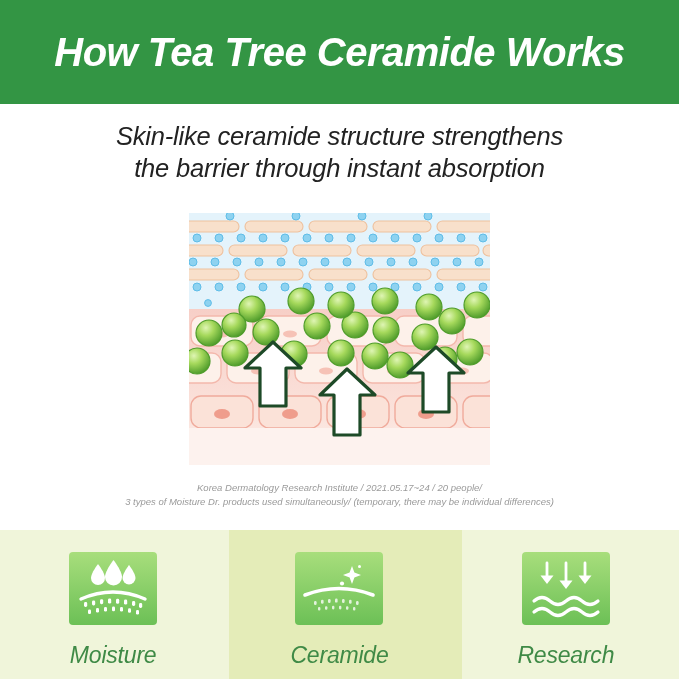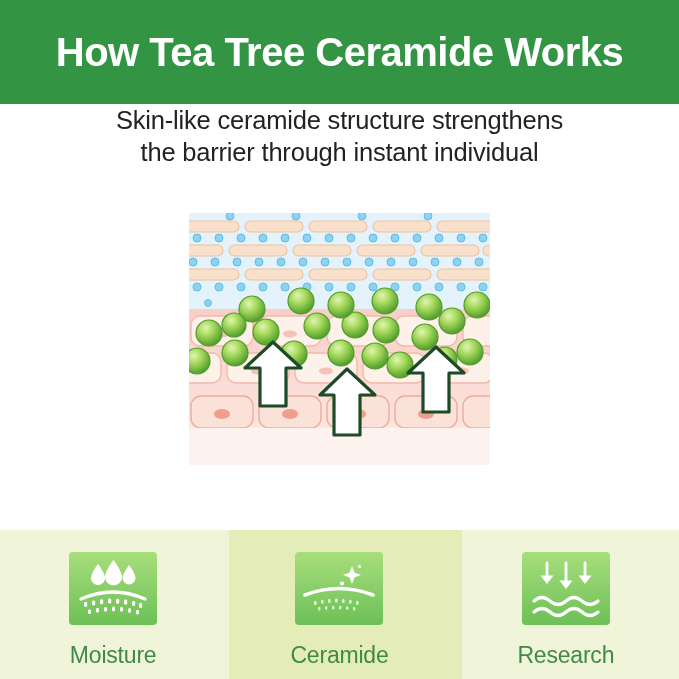--- a/index.html
+++ b/index.html
@@ -3,42 +3,42 @@
 <meta charset="utf-8">
 <style>
   html,body{margin:0;padding:0;}
   body{
     width:679px;height:679px;
     background:#ffffff;
     font-family:"Liberation Sans", sans-serif;
     overflow:hidden;
     position:relative;
   }
-  .page{position:relative;width:679px;height:679px;}
+  .page{position:relative;width:679px;height:679px;font-style:italic;}
 
   
   .header{
     position:absolute;left:0;top:0;width:679px;height:104px;
     background:#339544;
     display:flex;align-items:center;justify-content:center;
   }
   .header-title{
     color:#ffffff;
     font-size:40px;
     font-weight:bold;
     letter-spacing:-0.5px;
     text-align:center;
     line-height:1;
     font-family:"Liberation Sans", sans-serif;
   }
 
   
   .subtitle-wrap{
     position:absolute;left:0;top:104px;width:679px;height:96px;
-    display:flex;flex-direction:column;align-items:center;justify-content:flex-start;
+    display:flex;flex-direction:column;align-items:center;justify-content:center;
   }
   .subtitle-line{
     color:#222222;
     font-size:25.5px;
     line-height:32px;
     text-align:center;
     font-weight:normal;
     letter-spacing:-0.2px;
   }
 
@@ -96,21 +96,21 @@
 <body>
 
 <div class="page">
 
   <div class="header">
     <div class="header-title">How Tea Tree Ceramide Works</div>
   </div>
 
   <div class="subtitle-wrap">
     <div class="subtitle-line">Skin-like ceramide structure strengthens</div>
-    <div class="subtitle-line">the barrier through instant individual</div>
+    <div class="subtitle-line">the barrier through instant absorption</div>
   </div>
 
   <div class="diagram">
     <svg width="301" height="252" viewBox="0 0 301 252" xmlns="http://www.w3.org/2000/svg">
       <defs>
         <radialGradient id="sphereGrad" cx="38%" cy="30%" r="72%">
           <stop offset="0%" stop-color="#dff5b4"></stop>
           <stop offset="42%" stop-color="#a6d95c"></stop>
           <stop offset="100%" stop-color="#4d9b2a"></stop>
         </radialGradient>
@@ -282,20 +282,24 @@
       </g>
 
       <g fill="#ffffff" stroke="#1d4a27" stroke-width="3.2" stroke-linejoin="round">
         <path d="M56 155 L84 129 L112 155 L97 155 L97 193 L71 193 L71 155 Z"></path>
         <path d="M131 182 L158 156 L186 182 L171 182 L171 222 L145 222 L145 182 Z"></path>
         <path d="M219 160 L247 134 L275 160 L260 160 L260 199 L234 199 L234 160 Z"></path>
       </g>
     </svg>
   </div>
 
+  <div class="caption">
+    <div>Korea Dermatology Research Institute / 2021.05.17~24 / 20 people/</div>
+    <div>3 types of Moisture Dr. products used simultaneously/ (temporary, there may be individual differences)</div>
+  </div>
 
   <div class="features">
     <div class="feature-band-mid"></div>
 
     <div class="feature-cols">
 
       <div class="feature-col">
         <div class="feature-icon">
           <svg width="88" height="73" viewBox="0 0 88 73" xmlns="http://www.w3.org/2000/svg">
             <g fill="#ffffff">

